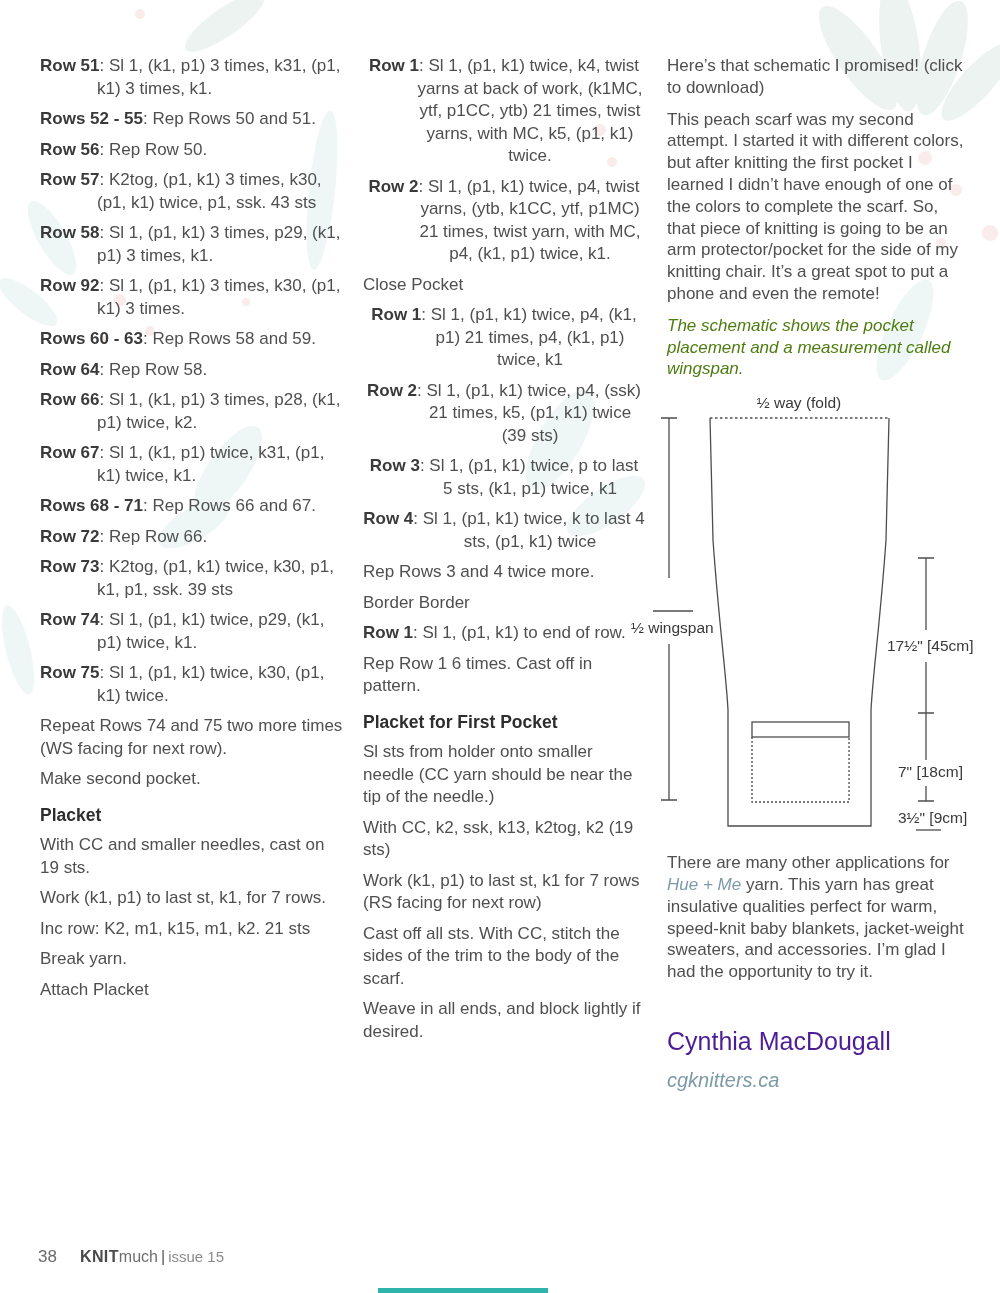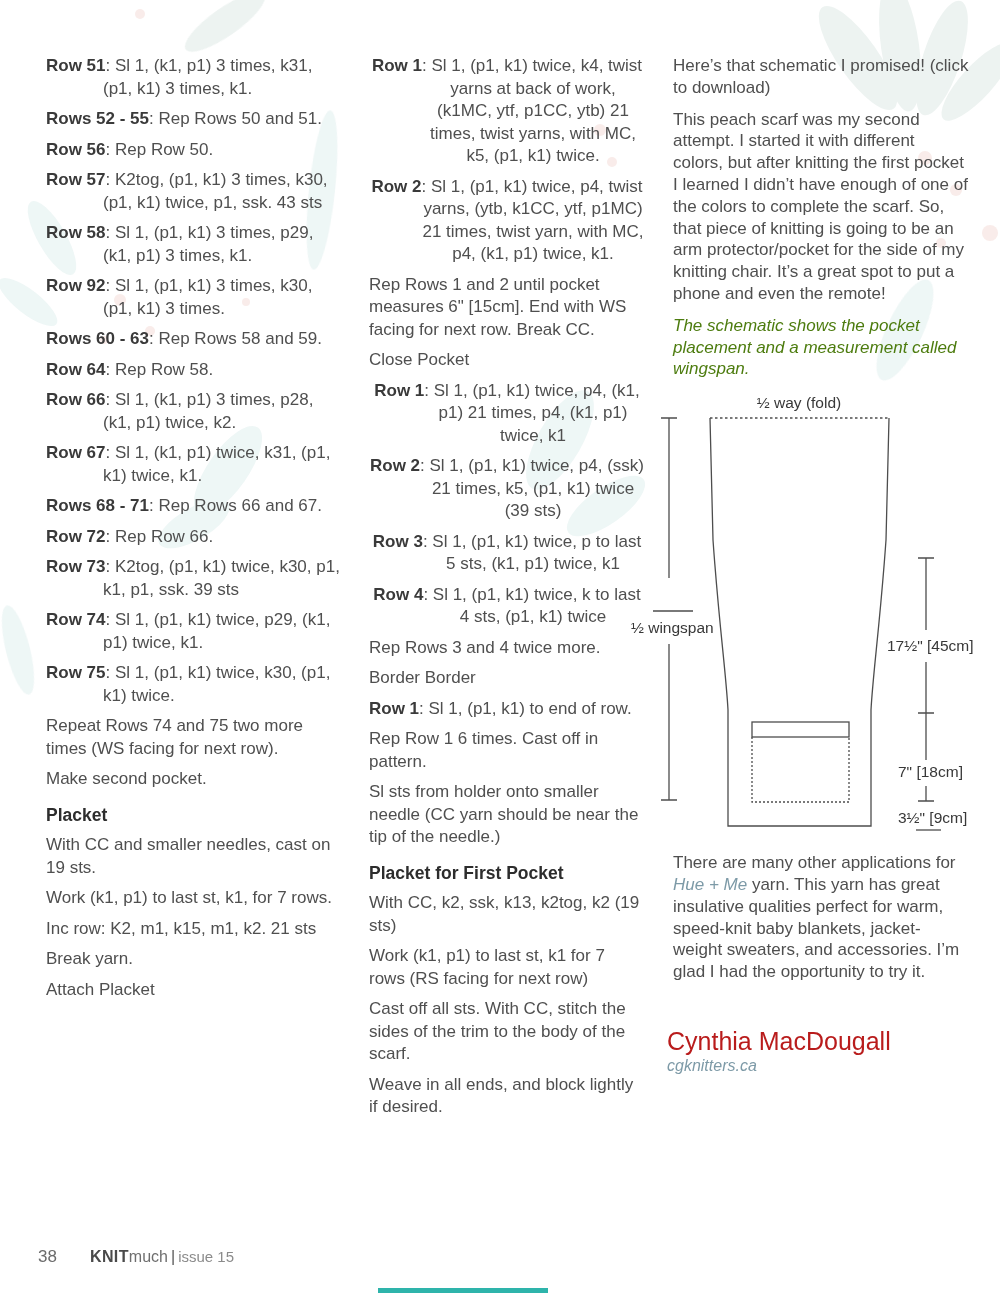--- a/index.html
+++ b/index.html
@@ -6,38 +6,38 @@
   body{
     width:1000px;height:1293px;position:relative;overflow:hidden;
     background:#ffffff;color:#4f4f4f;
     font-family:"Liberation Sans","DejaVu Sans",sans-serif;
   }
   .deco{position:absolute;inset:0;pointer-events:none;z-index:0;}
   .col{position:absolute;top:55px;z-index:1;}
   #col1{left:40px;width:306px;}
   #col2{left:363px;width:282px;}
   #col3{left:667px;width:302px;}
-  .para{margin:0 0 8px 6px;font-size:17px;line-height:22.5px;}
+  .para{margin:0 0 8px 0;font-size:17px;line-height:22.5px;}
   #col3 .para{line-height:21.8px;margin-bottom:10px;}
   .para.row{padding-left:57px;text-indent:-57px;}
   #col2 .para.row{padding-left:52px;text-indent:-52px;text-align:center;}
   .para.heading{font-weight:bold;color:#2d2d2d;margin-top:13px;font-size:17.5px;}
   .para.note{color:#4d7c0f;font-style:italic;}
   span.b{font-weight:bold;color:#3a3a3a;}
   span.accent{color:#7d9aa7;font-style:italic;}
   .schematic{margin:6px 0 12px -42px;width:360px;height:450px;cursor:pointer;}
   .schematic svg{display:block;}
   .schematic text{
     font-family:"Liberation Sans","DejaVu Sans",sans-serif;
     font-size:15.5px;fill:#383838;
   }
-  .sig-name{font-size:25px;color:#b91c1c;margin-top:44px;line-height:28px;}
-  .sig-site{font-size:16px;font-style:italic;color:#7d9aa7;margin-top:2px;}
+  .sig-name{font-size:25px;color:#4c1d95;margin-top:44px;line-height:28px;}
+  .sig-site{font-size:20px;font-style:italic;color:#7d9aa7;margin-top:14px;}
   .footer{position:absolute;left:38px;top:1247px;z-index:1;font-size:17px;color:#6b6b6b;}
-  .footer .brand{margin-left:33px;font-size:16px;}
+  .footer .brand{margin-left:23px;font-size:16px;}
   .footer .bold{font-weight:bold;color:#4a4a4a;letter-spacing:.4px;}
   .footer .rest{color:#6e6e6e;}
   .footer .sep{color:#555555;padding:0 3px;}
   .footer .issue{color:#8b8b8b;font-size:15px;}
   .bottom-bar{position:absolute;left:378px;top:1288px;width:170px;height:5px;background:#2eb4ab;z-index:1;}
 </style>
 </head>
 <body>
 
 <svg class="deco" width="1000" height="1293" viewBox="0 0 1000 1293">
@@ -96,32 +96,31 @@
     <p class="para plain"><span>With CC and smaller needles, cast on 19 sts.</span></p>
     <p class="para plain"><span>Work (k1, p1) to last st, k1, for 7 rows.</span></p>
     <p class="para plain"><span>Inc row: K2, m1, k15, m1, k2. 21 sts</span></p>
     <p class="para plain"><span>Break yarn.</span></p>
     <p class="para plain"><span>Attach Placket</span></p>
   </div>
 
 <div class="col" id="col2">
     <p class="para row"><span class="b">Row 1</span><span>: Sl 1, (p1, k1) twice, k4, twist yarns at back of work, (k1MC, ytf, p1CC, ytb) 21 times, twist yarns, with MC, k5, (p1, k1) twice.</span></p>
     <p class="para row"><span class="b">Row 2</span><span>: Sl 1, (p1, k1) twice, p4, twist yarns, (ytb, k1CC, ytf, p1MC) 21 times, twist yarn, with MC, p4, (k1, p1) twice, k1.</span></p>
-    <p class="para plain"><span>Rep Rows 1 and 2 until pocket measures 6" [15cm]. End with WS facing for next row. Break CC.</span></p>
     <p class="para plain"><span>Close Pocket</span></p>
     <p class="para row"><span class="b">Row 1</span><span>: Sl 1, (p1, k1) twice, p4, (k1, p1) 21 times, p4, (k1, p1) twice, k1</span></p>
     <p class="para row"><span class="b">Row 2</span><span>: Sl 1, (p1, k1) twice, p4, (ssk) 21 times, k5, (p1, k1) twice (39 sts)</span></p>
     <p class="para row"><span class="b">Row 3</span><span>: Sl 1, (p1, k1) twice, p to last 5 sts, (k1, p1) twice, k1</span></p>
     <p class="para row"><span class="b">Row 4</span><span>: Sl 1, (p1, k1) twice, k to last 4 sts, (p1, k1) twice</span></p>
     <p class="para plain"><span>Rep Rows 3 and 4 twice more.</span></p>
     <p class="para plain"><span>Border Border</span></p>
     <p class="para plain"><span class="b">Row 1</span><span>: Sl 1, (p1, k1) to end of row.</span></p>
     <p class="para plain"><span>Rep Row 1 6 times. Cast off in pattern.</span></p>
+    <p class="para heading"><span>Placket for First Pocket</span></p>
     <p class="para plain"><span>Sl sts from holder onto smaller needle (CC yarn should be near the tip of the needle.)</span></p>
-    <p class="para heading"><span>Placket for First Pocket</span></p>
     <p class="para plain"><span>With CC, k2, ssk, k13, k2tog, k2 (19 sts)</span></p>
     <p class="para plain"><span>Work (k1, p1) to last st, k1 for 7 rows (RS facing for next row)</span></p>
     <p class="para plain"><span>Cast off all sts. With CC, stitch the sides of the trim to the body of the scarf.</span></p>
     <p class="para plain"><span>Weave in all ends, and block lightly if desired.</span></p>
   </div>
 
 <div class="col" id="col3">
   <div>
       <p class="para plain"><span>Here’s that schematic I promised! (click to download)</span></p>
       <p class="para plain"><span>This peach scarf was my second attempt. I started it with different colors, but after knitting the first pocket I learned I didn’t have enough of one of the colors to complete the scarf. So, that piece of knitting is going to be an arm protector/pocket for the side of my knitting chair. It’s a great spot to put a phone and even the remote!</span></p>

